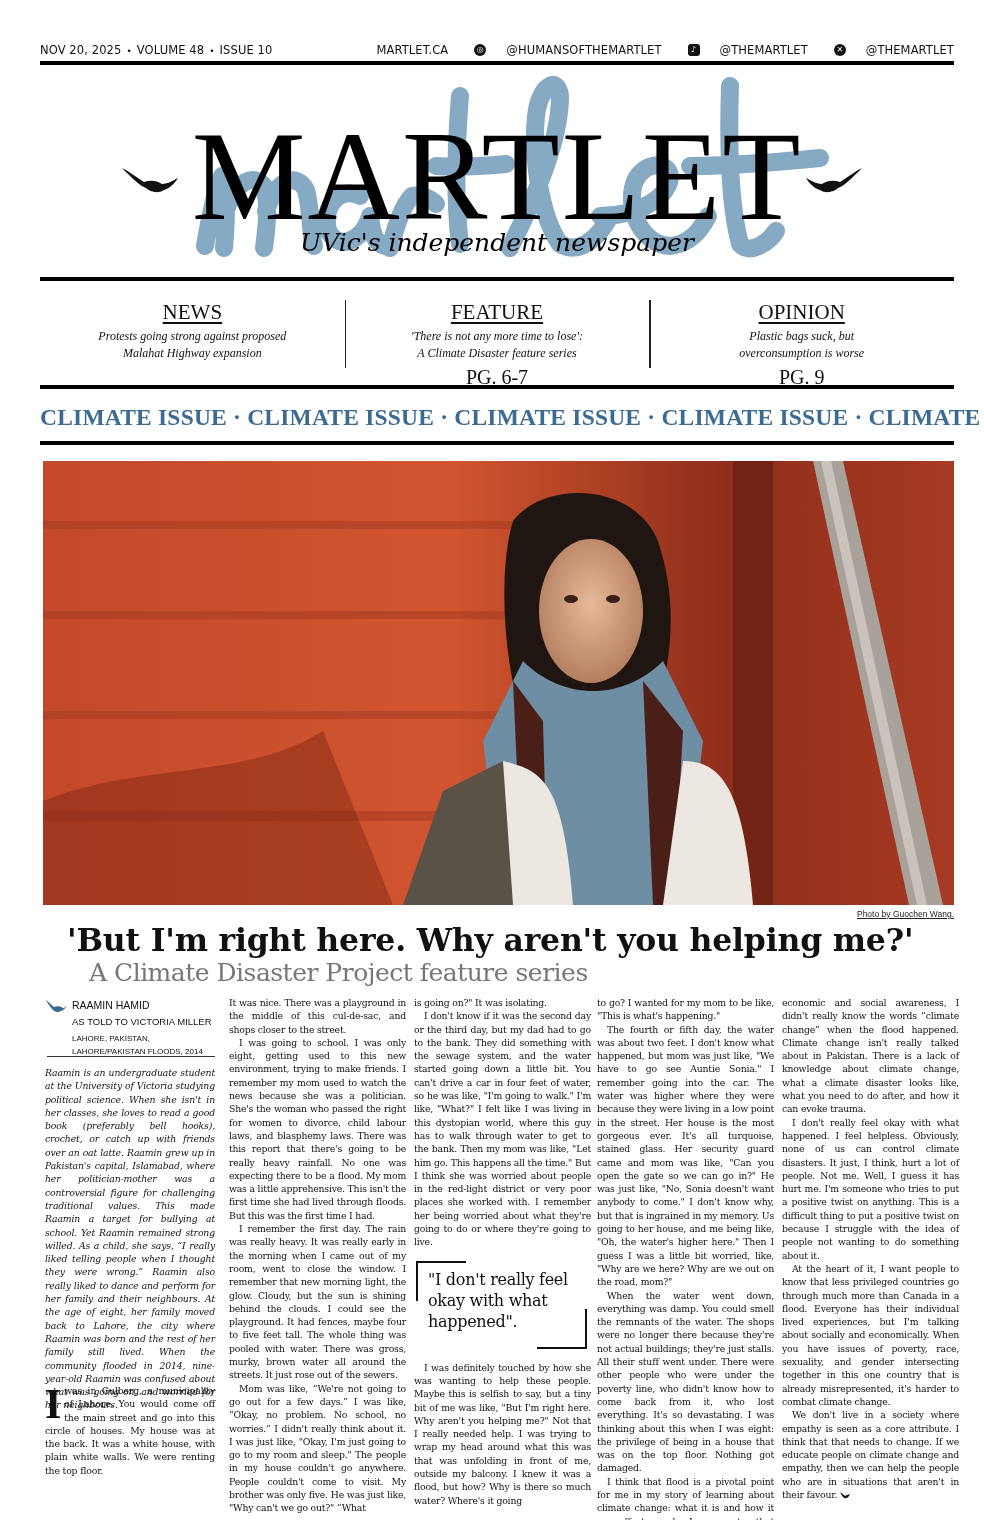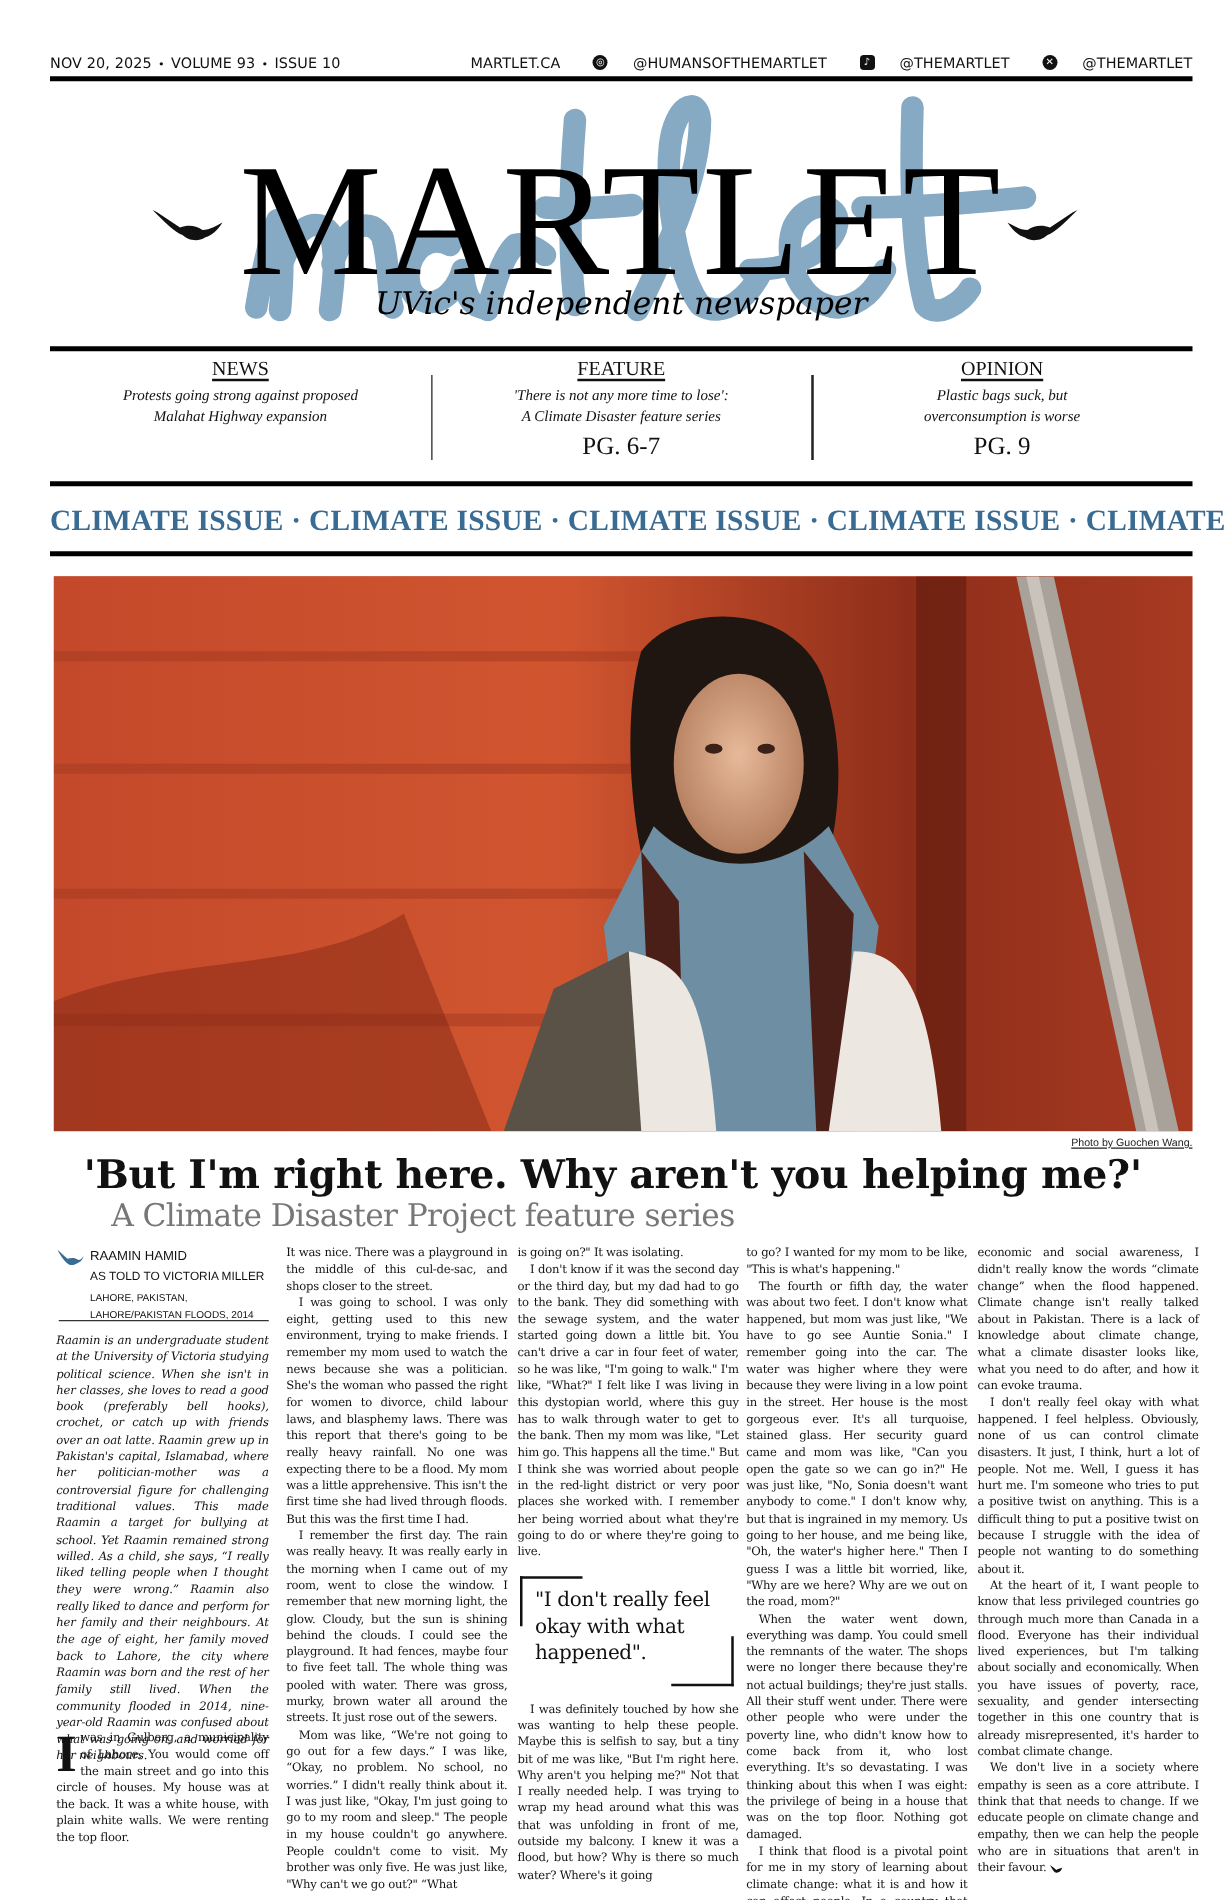--- a/index.html
+++ b/index.html
@@ -17,21 +17,21 @@
   .masthead { position: absolute; left: 40px; top: 66px; width: 914px; height: 210px; }
   .script-bg { position: absolute; left: 0; top: 0; width: 914px; height: 210px; }
   .the { position: absolute; left: 0; width: 914px; top: 10px; text-align: center; font-family: "DejaVu Serif", serif; font-size: 40px; letter-spacing: 1px; color: #000; }
   .martlet { position: absolute; left: 0; width: 914px; top: 40px; text-align: center; font-family: "Liberation Serif", serif; font-size: 128px; line-height: 140px; letter-spacing: 2px; color: #000; }
   .tagline { position: absolute; left: 0; width: 914px; top: 162px; text-align: center; font-family: "DejaVu Serif", serif; font-style: italic; font-size: 25px; color: #000; }
   .bird { position: absolute; top: 96px; width: 60px; height: 34px; }
 
   .teasers { position: absolute; left: 40px; top: 286px; width: 914px; height: 98px; display: flex; }
   .teaser { flex: 1; text-align: center; position: relative; }
   .teaser + .teaser::before { content: ""; position: absolute; left: 0; top: 14px; width: 1.5px; height: 68px; background: #222; }
-  .teaser .sec { font-family: "Liberation Serif", serif; font-size: 16px; text-decoration: underline; text-underline-offset: 3px; text-decoration-thickness: 1.5px; margin-top: 1px; }
+  .teaser .sec { font-family: "Liberation Serif", serif; font-size: 21px; text-decoration: underline; text-underline-offset: 3px; text-decoration-thickness: 1.5px; margin-top: 14px; }
   .teaser .hed { font-family: Liberation Serif, serif; font-style: italic; font-size: 12px; line-height: 17px; margin-top: 3px; height: 36px; }
   .teaser .pg { font-family: "Liberation Serif", serif; font-size: 20px; margin-top: 2px; }
 
   .climate { position: absolute; left: 40px; top: 404px; width: 914px; text-align: center; font-family: "Liberation Serif", serif; font-weight: bold; font-size: 23.5px; color: #3a6b93; letter-spacing: 0.2px; white-space: nowrap; }
 
   .photo { position: absolute; left: 43px; top: 461px; width: 911px; height: 444px; overflow: hidden; background: #c2472a; }
   .credit { position: absolute; right: 30px; top: 909px; font-family: "Liberation Sans", sans-serif; font-size: 8.5px; color: #222; text-decoration: underline; }
 
   .headline { position: absolute; left: 45px; top: 921px; font-family: "DejaVu Serif", serif; font-weight: bold; font-size: 31.5px; letter-spacing: -0.2px; color: #111; white-space: nowrap; margin-left: 22px; }
   .subhead { position: absolute; left: 47px; top: 958px; font-family: "DejaVu Serif", serif; font-size: 25px; color: #777; white-space: nowrap; letter-spacing: -0.5px; margin-left: 42px; }
@@ -55,21 +55,21 @@
   .pullquote .bl { position: absolute; left: 0; top: 0; width: 50px; height: 40px; border-left: 2px solid #111; border-top: 2px solid #111; }
   .pullquote .br { position: absolute; right: 4px; bottom: 0; width: 50px; height: 40px; border-right: 2px solid #111; border-bottom: 2px solid #111; }
   .pullquote .q { position: absolute; left: 12px; top: 8px; width: 150px; font-family: "DejaVu Serif", serif; font-size: 16px; line-height: 21px; text-align: left; text-indent: 0; letter-spacing: -0.3px; }
   .endmark { display: inline-block; width: 10px; height: 8px; vertical-align: middle; }
 </style>
 </head>
 <body>
 
 <div class="topbar">
   <div class="left">
-    <span>NOV 20, 2025</span><span class="sep">•</span><span>VOLUME 93</span><span class="sep">•</span><span>ISSUE 10</span>
+    <span>NOV 20, 2025</span><span class="sep">•</span><span>VOLUME 48</span><span class="sep">•</span><span>ISSUE 10</span>
   </div>
   <div class="right">
     <span>MARTLET.CA</span>
     <span class="soc-icon round">◎</span>
     <span>@HUMANSOFTHEMARTLET</span>
     <span class="soc-icon">♪</span>
     <span>@THEMARTLET</span>
     <span class="soc-icon round">✕</span>
     <span>@THEMARTLET</span>
   </div>

